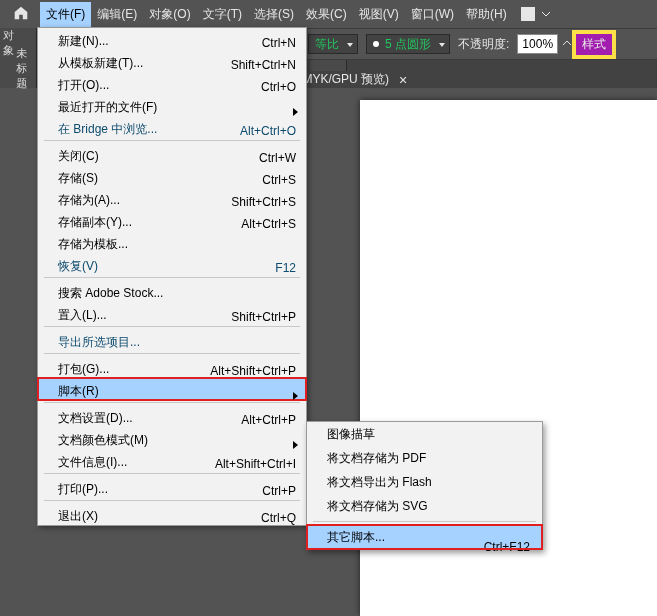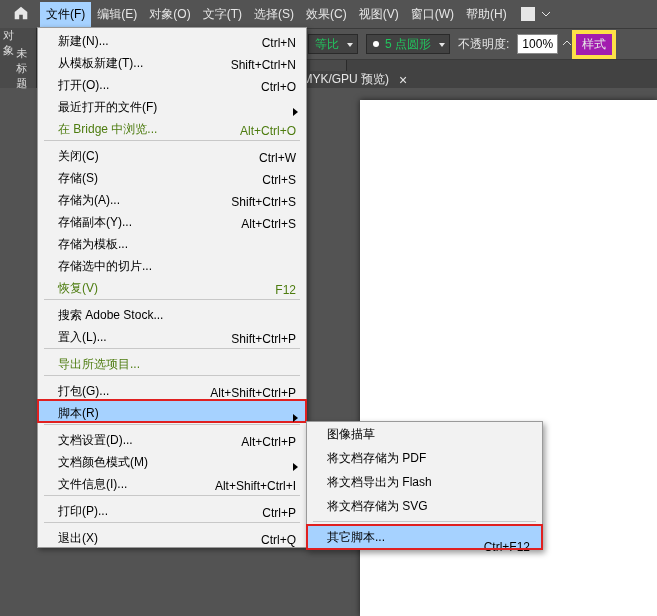--- a/index.html
+++ b/index.html
@@ -19,21 +19,21 @@
   .opacity-box { background: #fff; color: #000; border: 1px solid #888; padding: 0 4px; height: 20px; display: inline-flex; align-items: center; margin: 0 4px; }
   .btn-like { background: #a21caf; border: 4px solid #fde047; padding: 2px 6px; }
   .doctab-row { height: 28px; background: #424242; display: flex; align-items: center; font-size: 12px; color: #e6e6e6; flex-direction: column; }
   .doctab-left { width: 37px; background: #4a4a4a; border-right: 1px solid #2a2a2a; height: 100%; display: flex; align-items: center; padding-left: 4px; }
   .doctab { padding: 0 12px 0 8px; display: flex; align-items: center; gap: 10px; }
   .doctab .close { font-size: 14px; }
   .canvas-area { position: absolute; left: 360px; top: 100px; width: 297px; height: 516px; background: #fff; box-shadow: 0 0 6px rgba(0,0,0,.6); }
 
   .dropdown { position: absolute; left: 37px; top: 27px; width: 270px; background: #f2f2f2; border: 1px solid #9a9a9a; box-shadow: 2px 2px 5px rgba(0,0,0,.4); font-size: 12px; color: #000; }
   .dropdown .row { display: flex; align-items: flex-end; height: 22px; padding: 0 10px 0 20px; cursor: default; position: relative; }
-  .dropdown .row.disabled { color: #4d7c0f; }
+  .dropdown .row.disabled { color: #0c4a6e; }
   .dropdown .row .shortcut { margin-left: auto; }
   .dropdown .sep { height: 1px; background: #c8c8c8; margin: 2px 6px; }
   .dropdown .row.highlight { background: #a6d2ff; }
   .dropdown .row.hl-box { outline: 2.5px solid #e02020; outline-offset: -1px; }
   .dropdown .row .arrow { position: absolute; right: 8px; border-top: 4px solid transparent; border-bottom: 4px solid transparent; border-left: 5px solid #000; }
 
   .submenu { position: absolute; left: 306px; top: 421px; width: 237px; background: #f2f2f2; border: 1px solid #9a9a9a; box-shadow: 2px 3px 6px rgba(0,0,0,.4); font-size: 12px; color: #000; }
   .submenu .row { display: flex; align-items: center; height: 24px; padding: 0 12px 0 20px; cursor: default; }
   .submenu .sep { height: 1px; background: #c8c8c8; margin: 3px 6px; }
   .submenu .row.highlight { background: #a6d2ff; }
@@ -135,23 +135,20 @@
       <span>存储为(A)...</span>
       <span class="shortcut">Shift+Ctrl+S</span>
     </div>
     <div class="row">
       <span>存储副本(Y)...</span>
       <span class="shortcut">Alt+Ctrl+S</span>
     </div>
     <div class="row">
       <span>存储为模板...</span>
     </div>
-    <div class="row">
-      <span>存储选中的切片...</span>
-    </div>
     <div class="row disabled">
       <span>恢复(V)</span>
       <span class="shortcut">F12</span>
     </div>
     <div class="sep"></div>
     <div class="row">
       <span>搜索 Adobe Stock...</span>
     </div>
     <div class="row">
       <span>置入(L)...</span>

